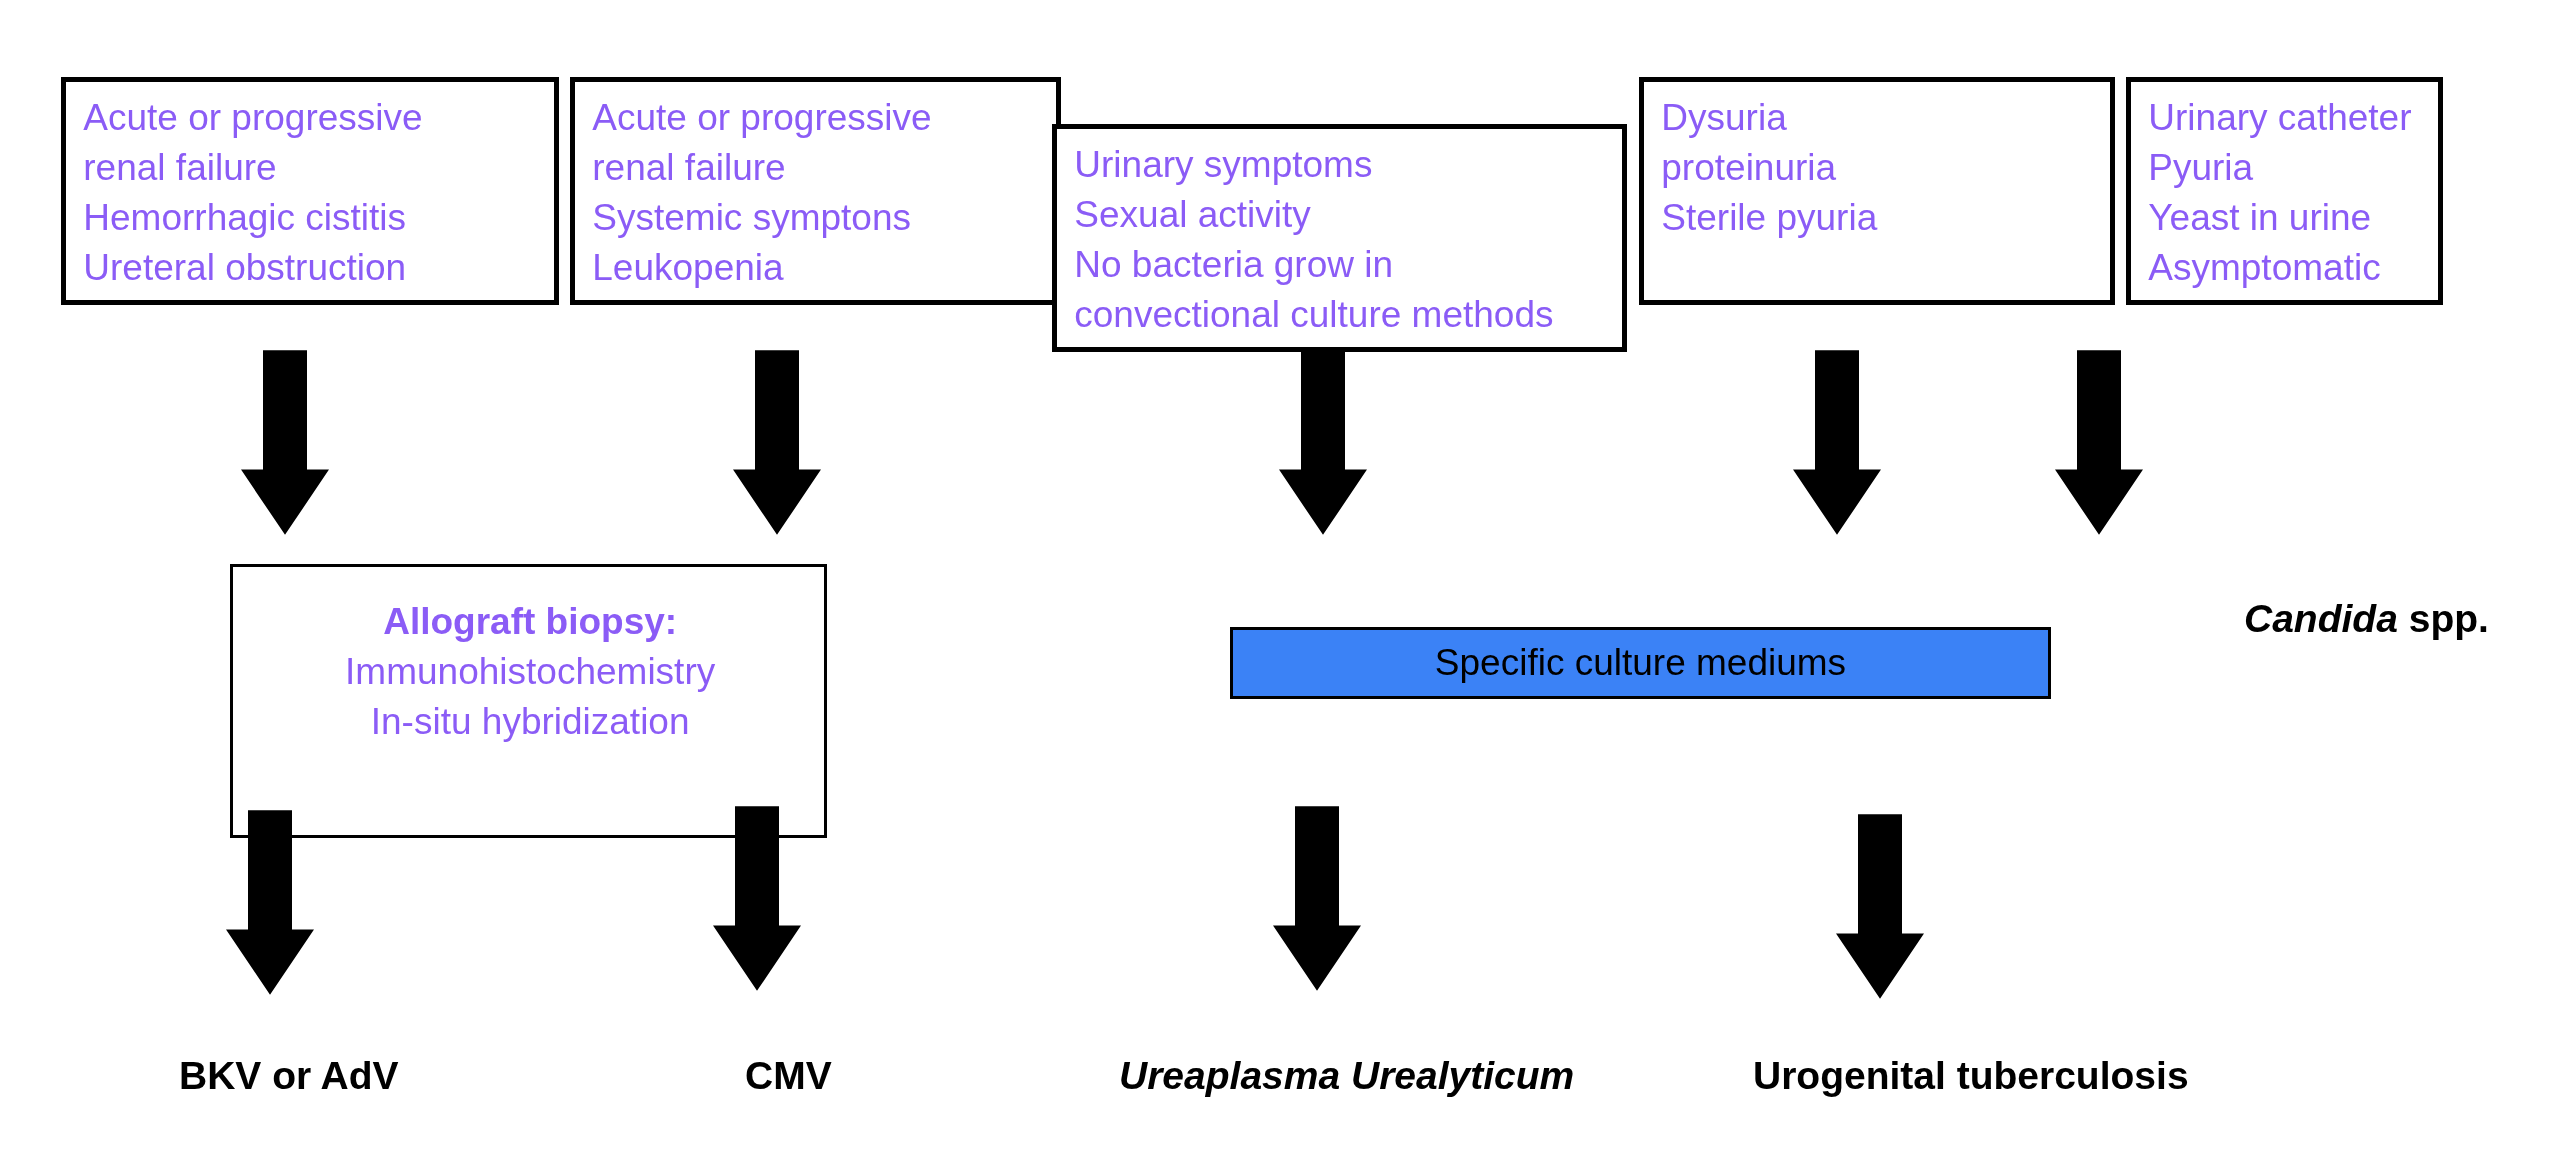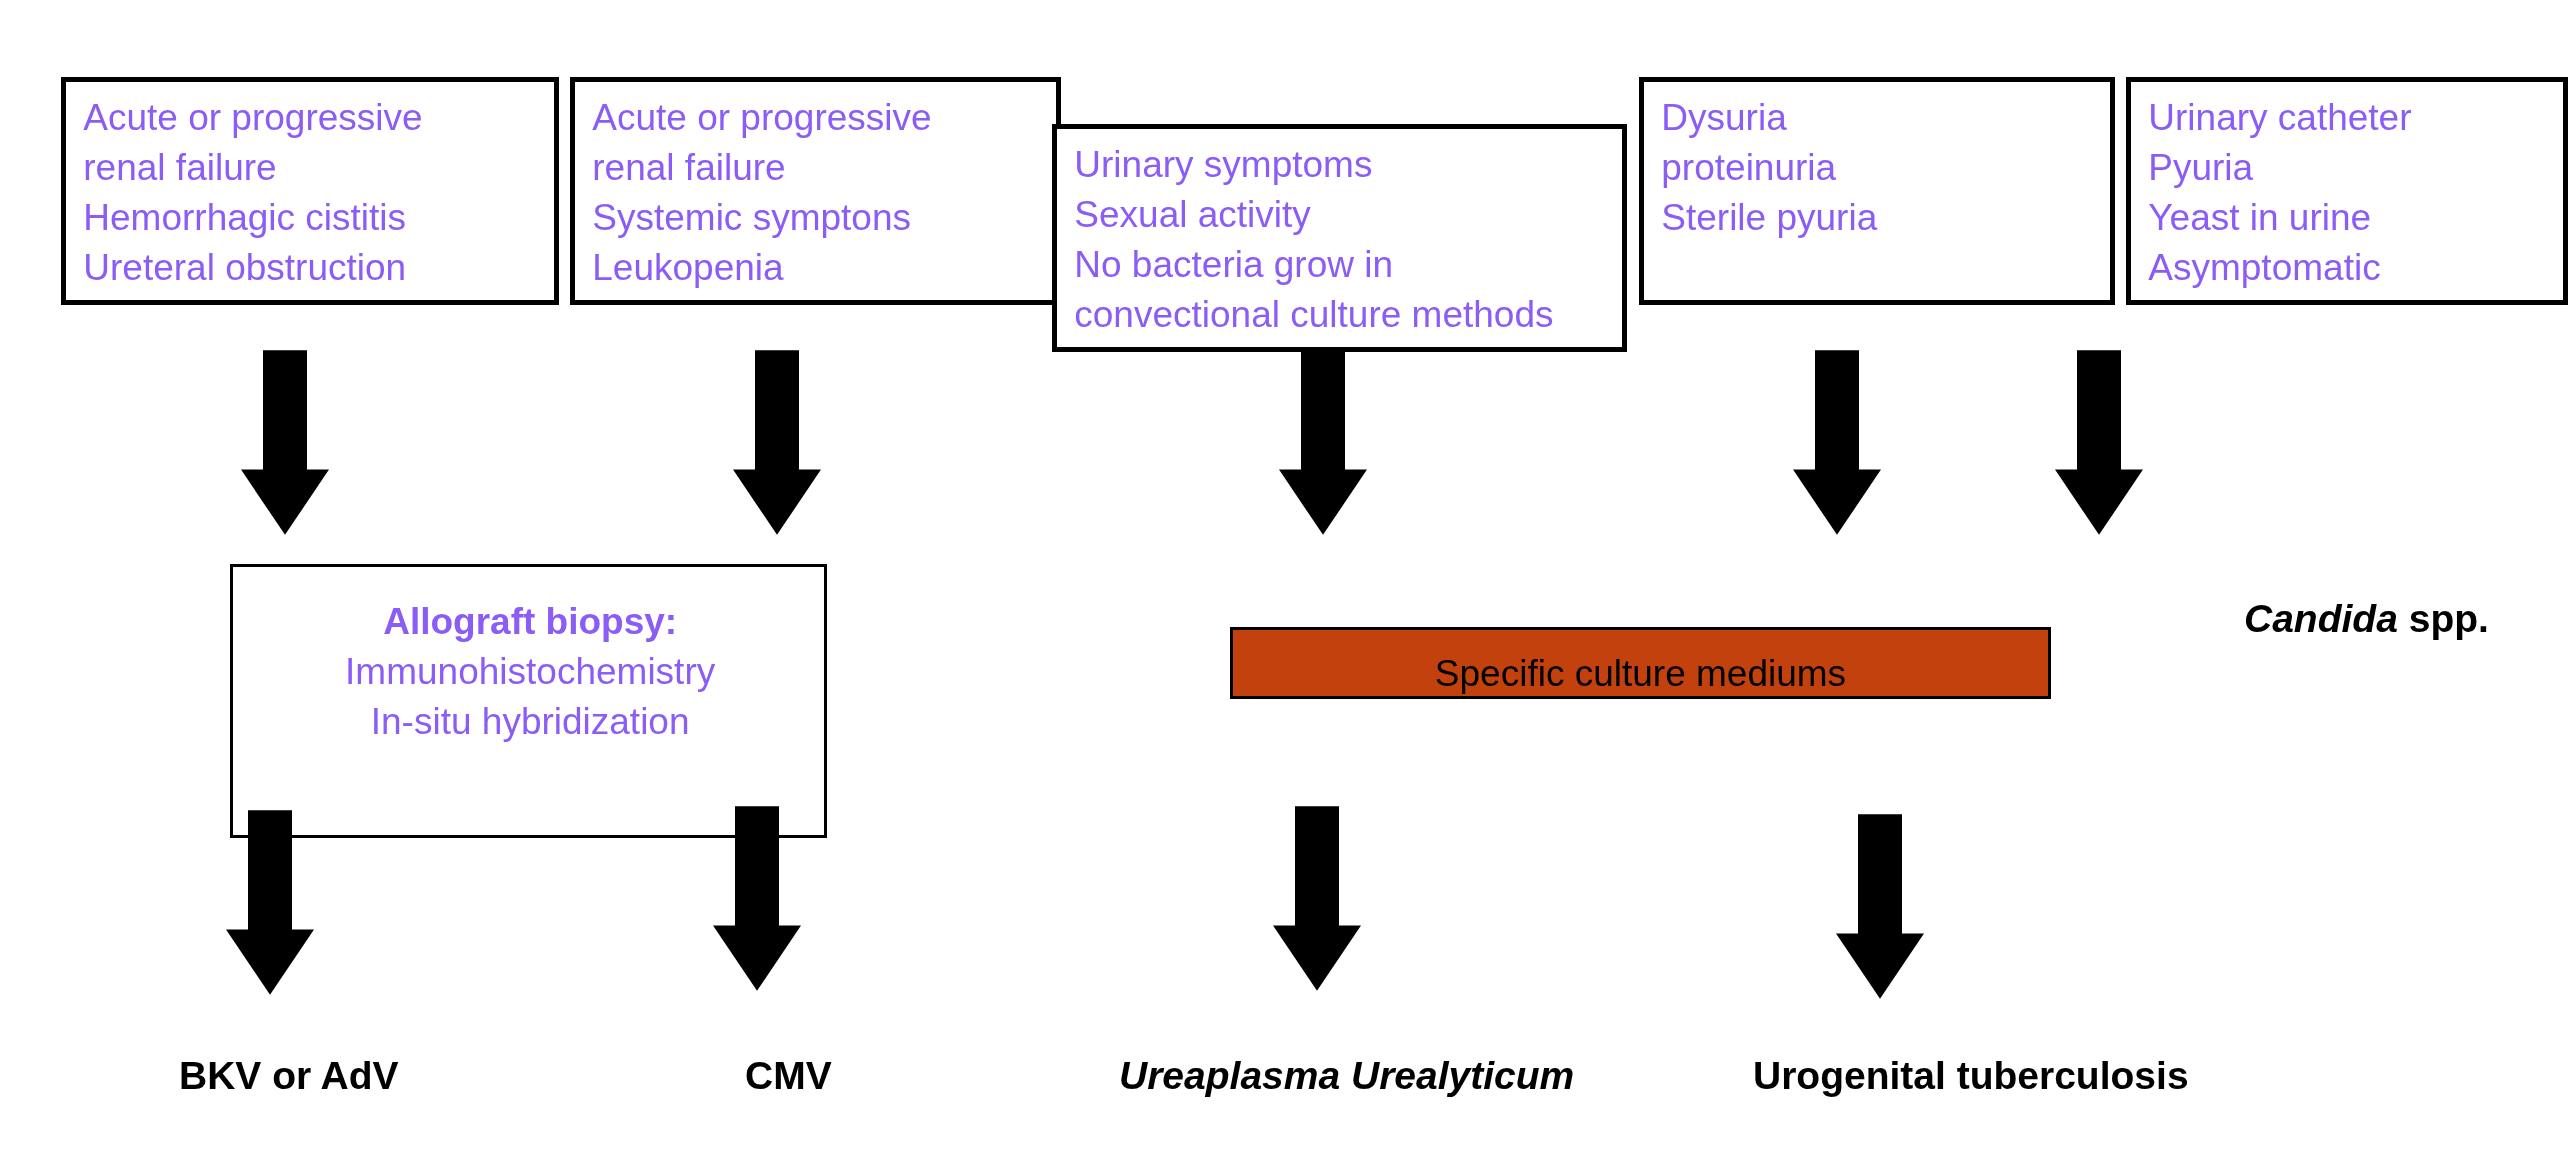--- a/index.html
+++ b/index.html
@@ -33,23 +33,23 @@
   .box.center .line {
     text-align: center;
   }
   .box .line.bold {
     font-weight: bold;
   }
   .thinbox {
     position: absolute;
     box-sizing: border-box;
     border: 3.9px solid #000000;
-    background: #c2410c;
+    background: #3b82f6;
     display: flex;
-    align-items: flex-end;
+    align-items: center;
     justify-content: center;
   }
   .thinbox .line {
     font-size: 37px;
     line-height: 44px;
     color: #000000;
     white-space: nowrap;
   }
   .arrow {
     position: absolute;
@@ -94,21 +94,21 @@
     <div class="line">No bacteria grow in</div>
     <div class="line">convectional culture methods</div>
   </div>
 
   <div class="box" style="left:1639px; top:77px; width:476px; height:228px;">
     <div class="line">Dysuria</div>
     <div class="line">proteinuria</div>
     <div class="line">Sterile pyuria</div>
   </div>
 
-  <div class="box" style="left:2126px; top:77px; width:442px; height:228px;">
+  <div class="box" style="left:2126px; top:77px; width:317px; height:228px;">
     <div class="line">Urinary catheter</div>
     <div class="line">Pyuria</div>
     <div class="line">Yeast in urine</div>
     <div class="line">Asymptomatic</div>
   </div>
 
   <div class="arrow" style="left:241px; top:350px;">
     <svg width="88" height="185" viewBox="0 0 112 235">
       <polygon points="28,0 84,0 84,152 112,152 56,235 0,152 28,152" fill="#000000"></polygon>
     </svg>

